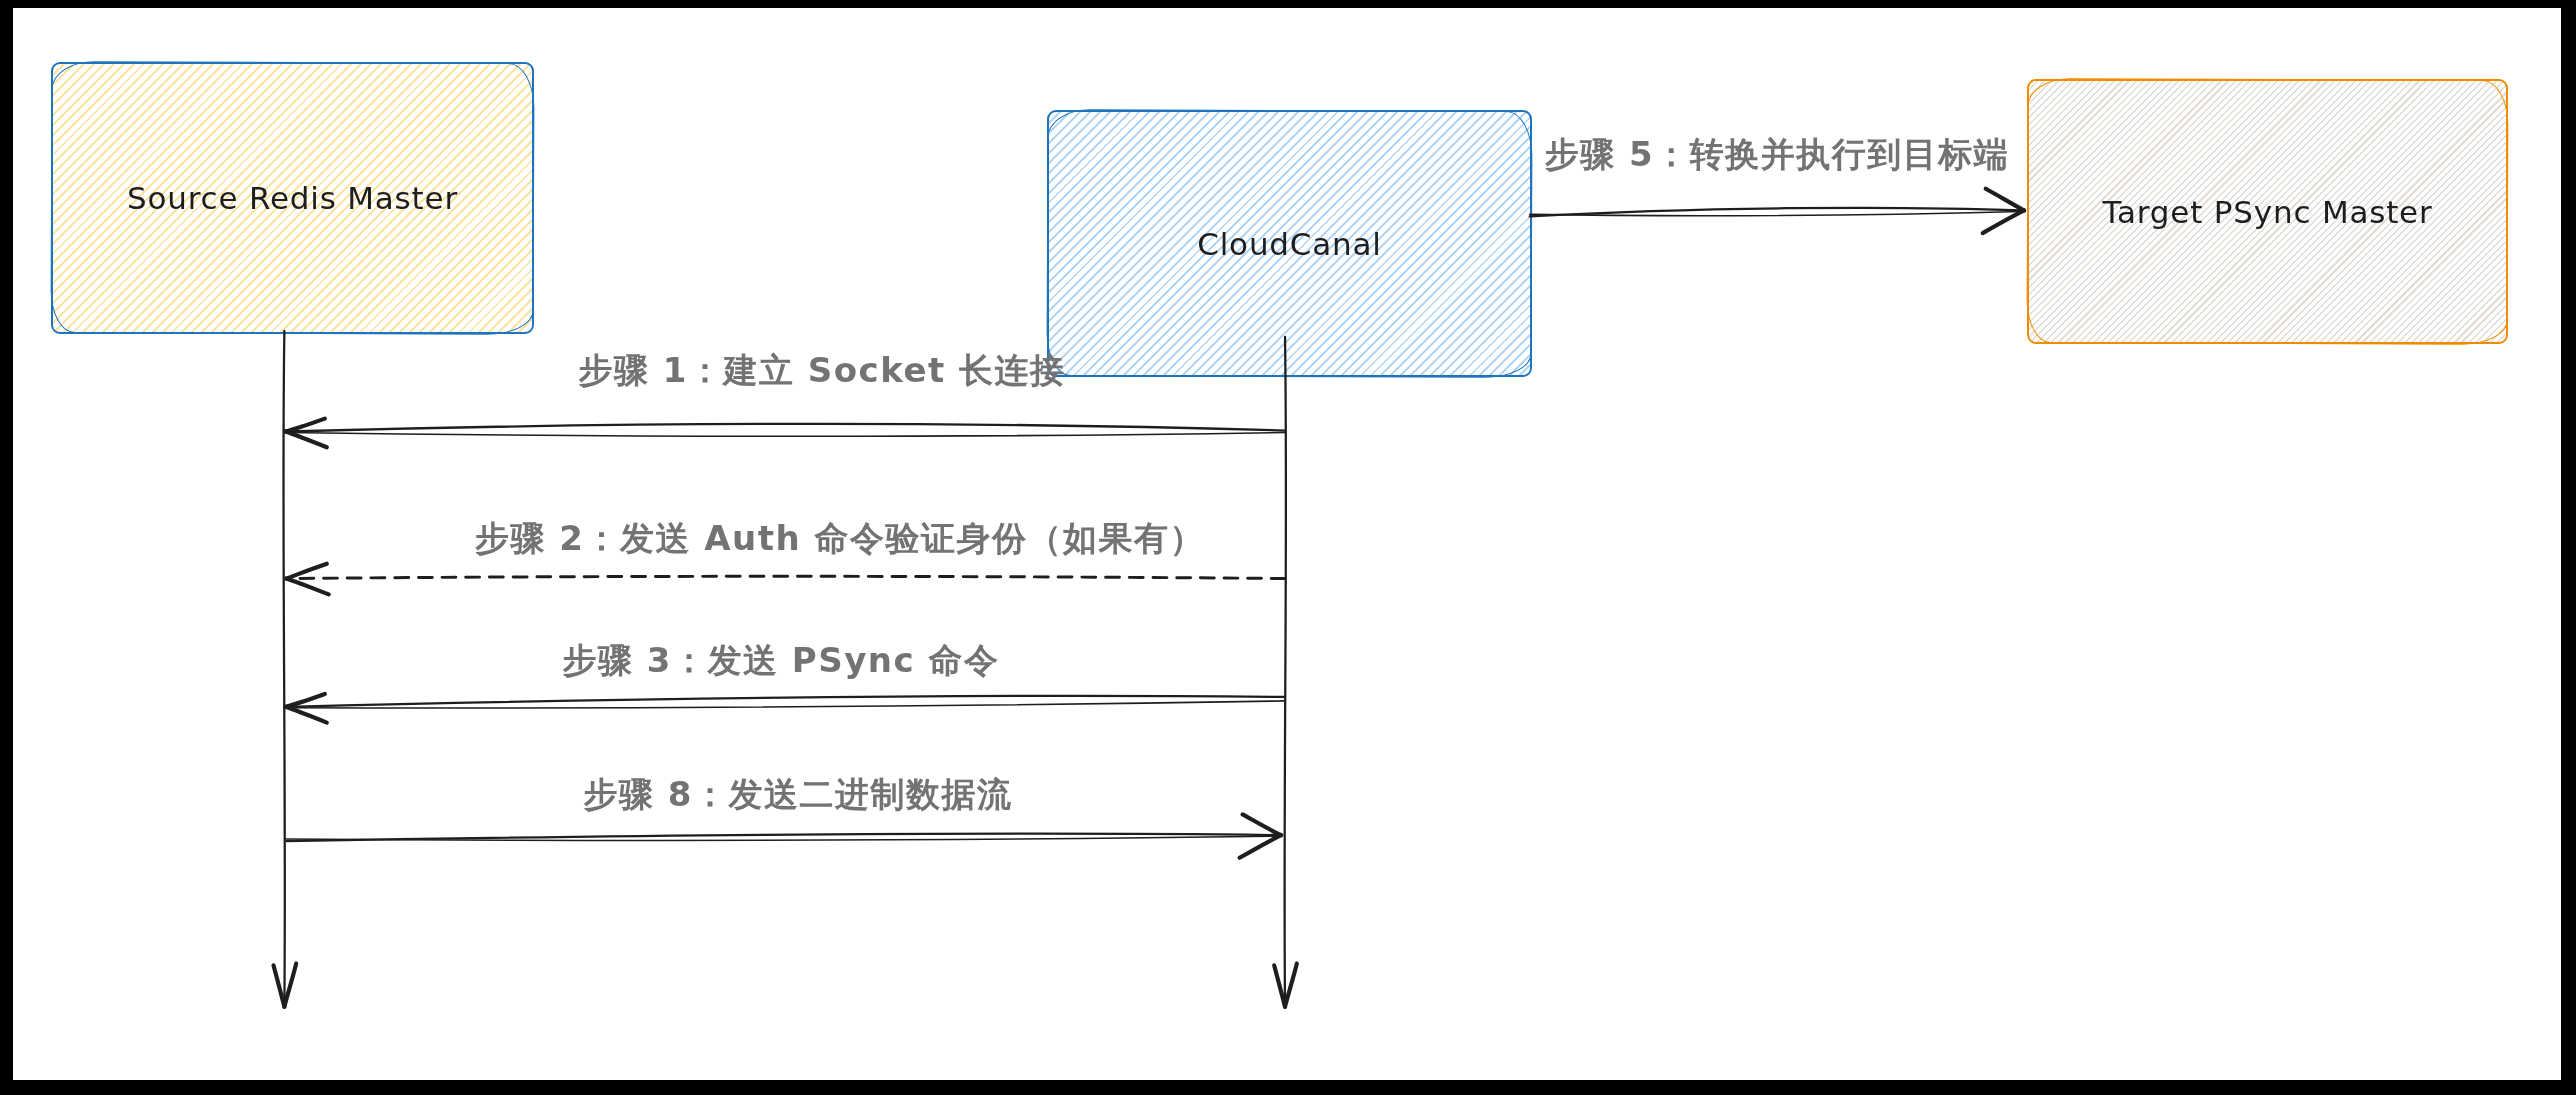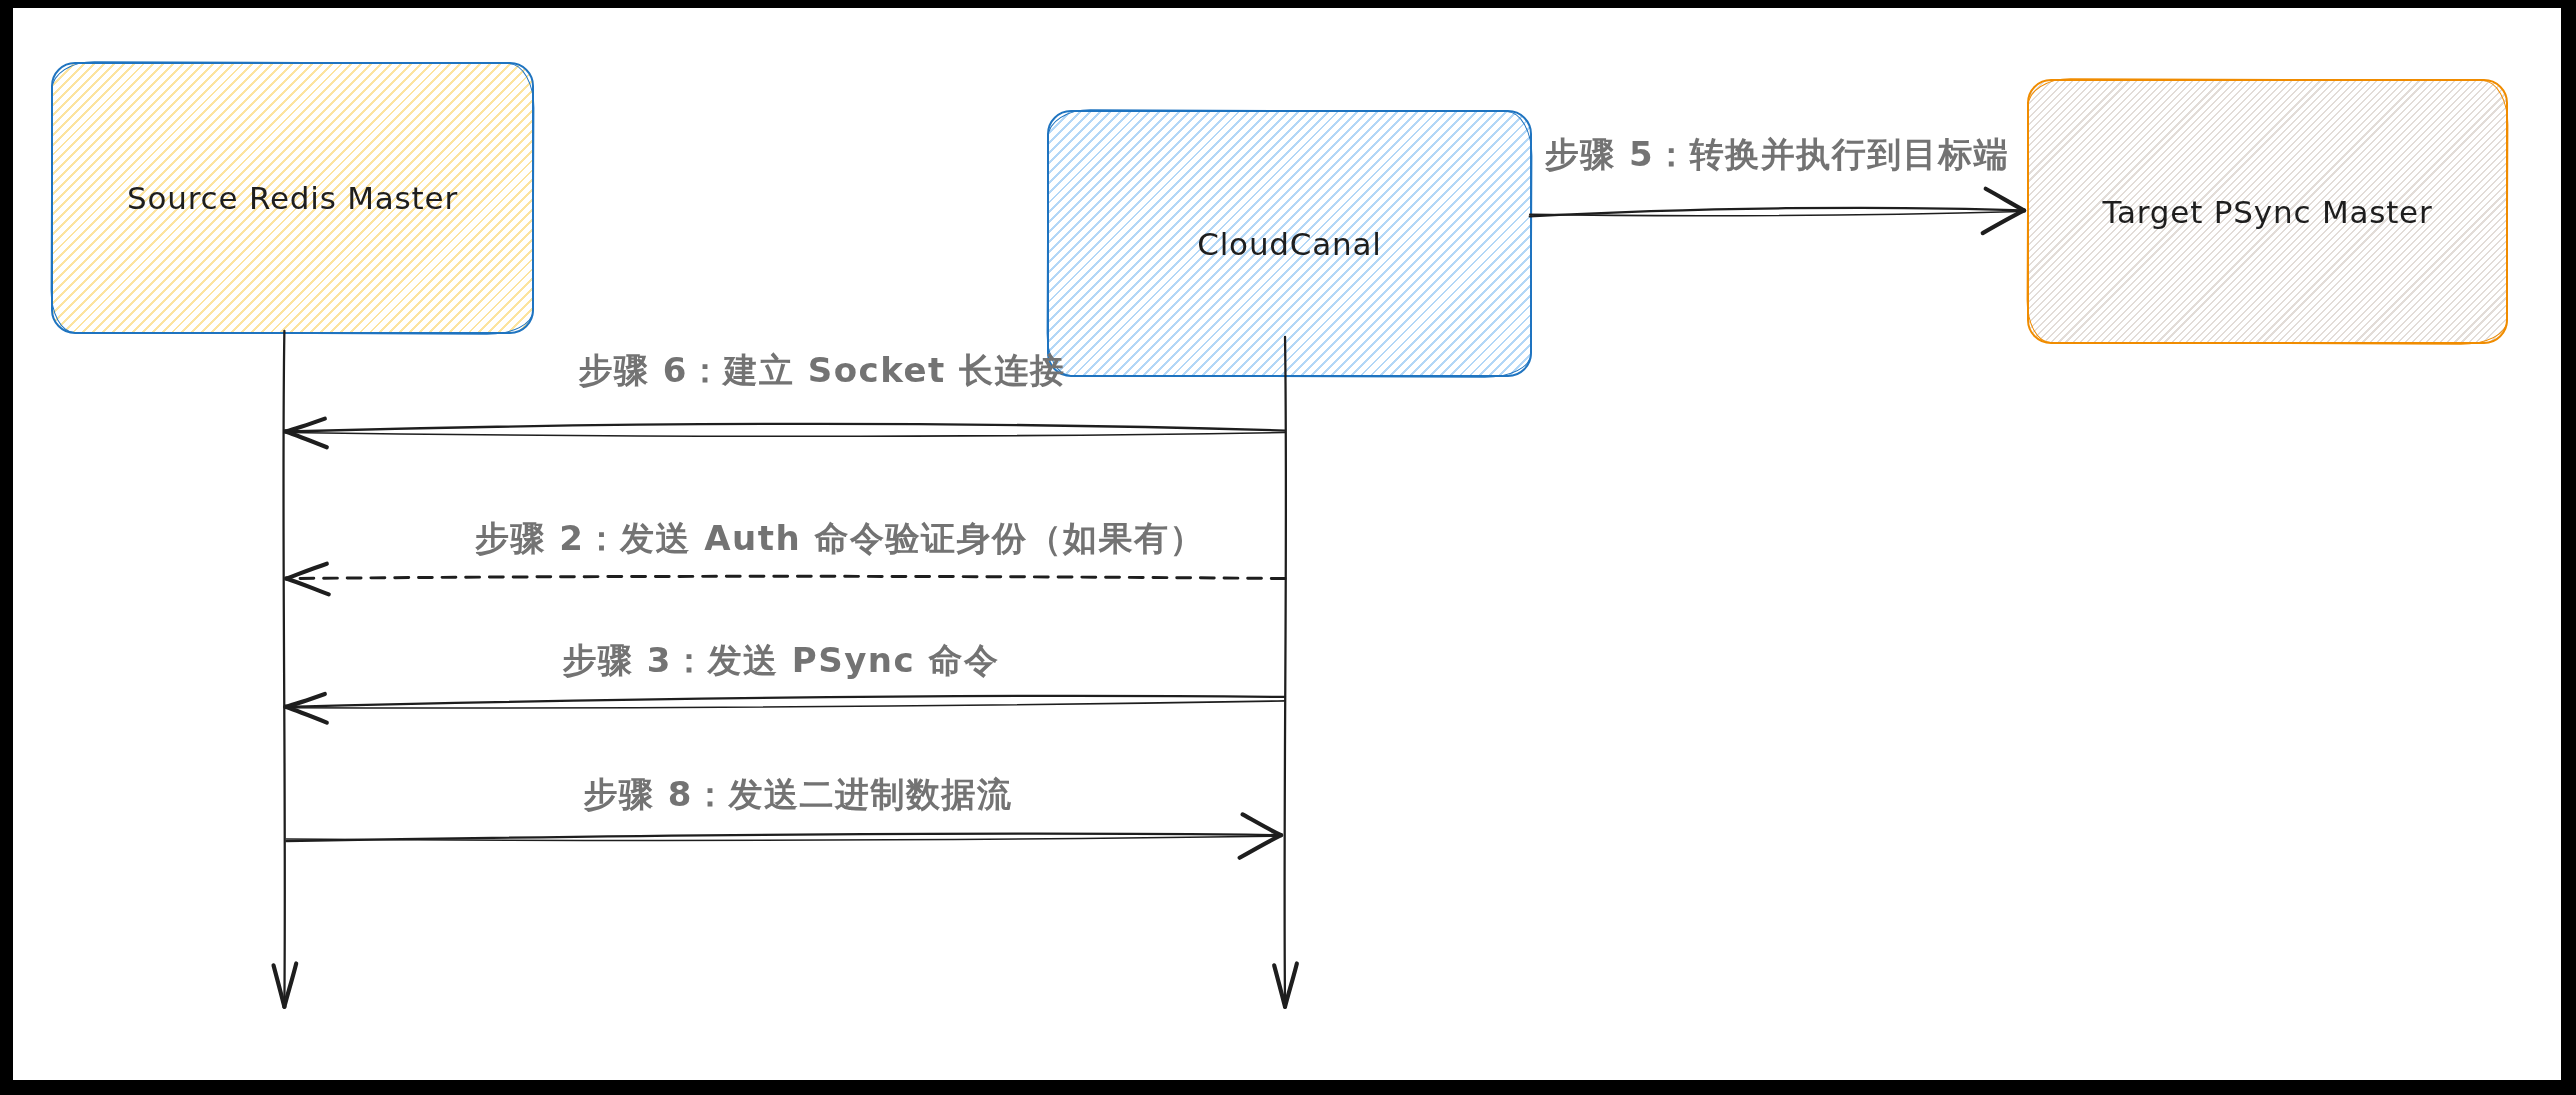--- a/index.html
+++ b/index.html
@@ -12,21 +12,21 @@
   }
   .canvas{
     position:absolute;
     left:13px;top:8px;right:15px;bottom:16px;
     background:#fff;
   }
   
   .actor-box{
     position:absolute;
     border:2.5px solid var(--stroke);
-    border-radius:24px;
+    border-radius:9px;
     display:flex;align-items:center;justify-content:center;
     background-image:repeating-linear-gradient(135deg,var(--hatch) 0 var(--hw),transparent var(--hw) var(--hp));
     background-color:#fff;
   }
   .actor-box::before{ 
     content:"";
     position:absolute;inset:-2px;
     border:1.6px solid var(--stroke);
     border-radius:43px 26px 47px 24px / 28px 45px 24px 43px;
     transform:rotate(.25deg);
@@ -130,21 +130,21 @@
       </g>
 
       <g>
         <path class="wire" d="M1537 211 C 1700 202, 1900 200, 2036 205"></path>
         <path class="wire-thin" d="M1537 209 C 1720 212, 1920 209, 2036 206"></path>
         <path class="barb" d="M1999 183 C 2012 190, 2025 198, 2038 205"></path>
         <path class="barb" d="M1996 228 C 2010 220, 2024 212, 2038 205"></path>
       </g>
     </svg>
 
-    <div class="step-label" style="left:809px;top:363px;">步骤 6：建立 Socket 长连接</div>
+    <div class="step-label" style="left:809px;top:363px;">步骤 1：建立 Socket 长连接</div>
     <div class="step-label" style="left:827px;top:531px;">步骤 2：发送 Auth 命令验证身份（如果有）</div>
     <div class="step-label" style="left:768px;top:653px;">步骤 3：发送 PSync 命令</div>
     <div class="step-label" style="left:785px;top:787px;">步骤 8：发送二进制数据流</div>
     <div class="step-label" style="left:1764px;top:147px;">步骤 5：转换并执行到目标端</div>
 
   </div>
 </div>
 
 
 </body></html>

